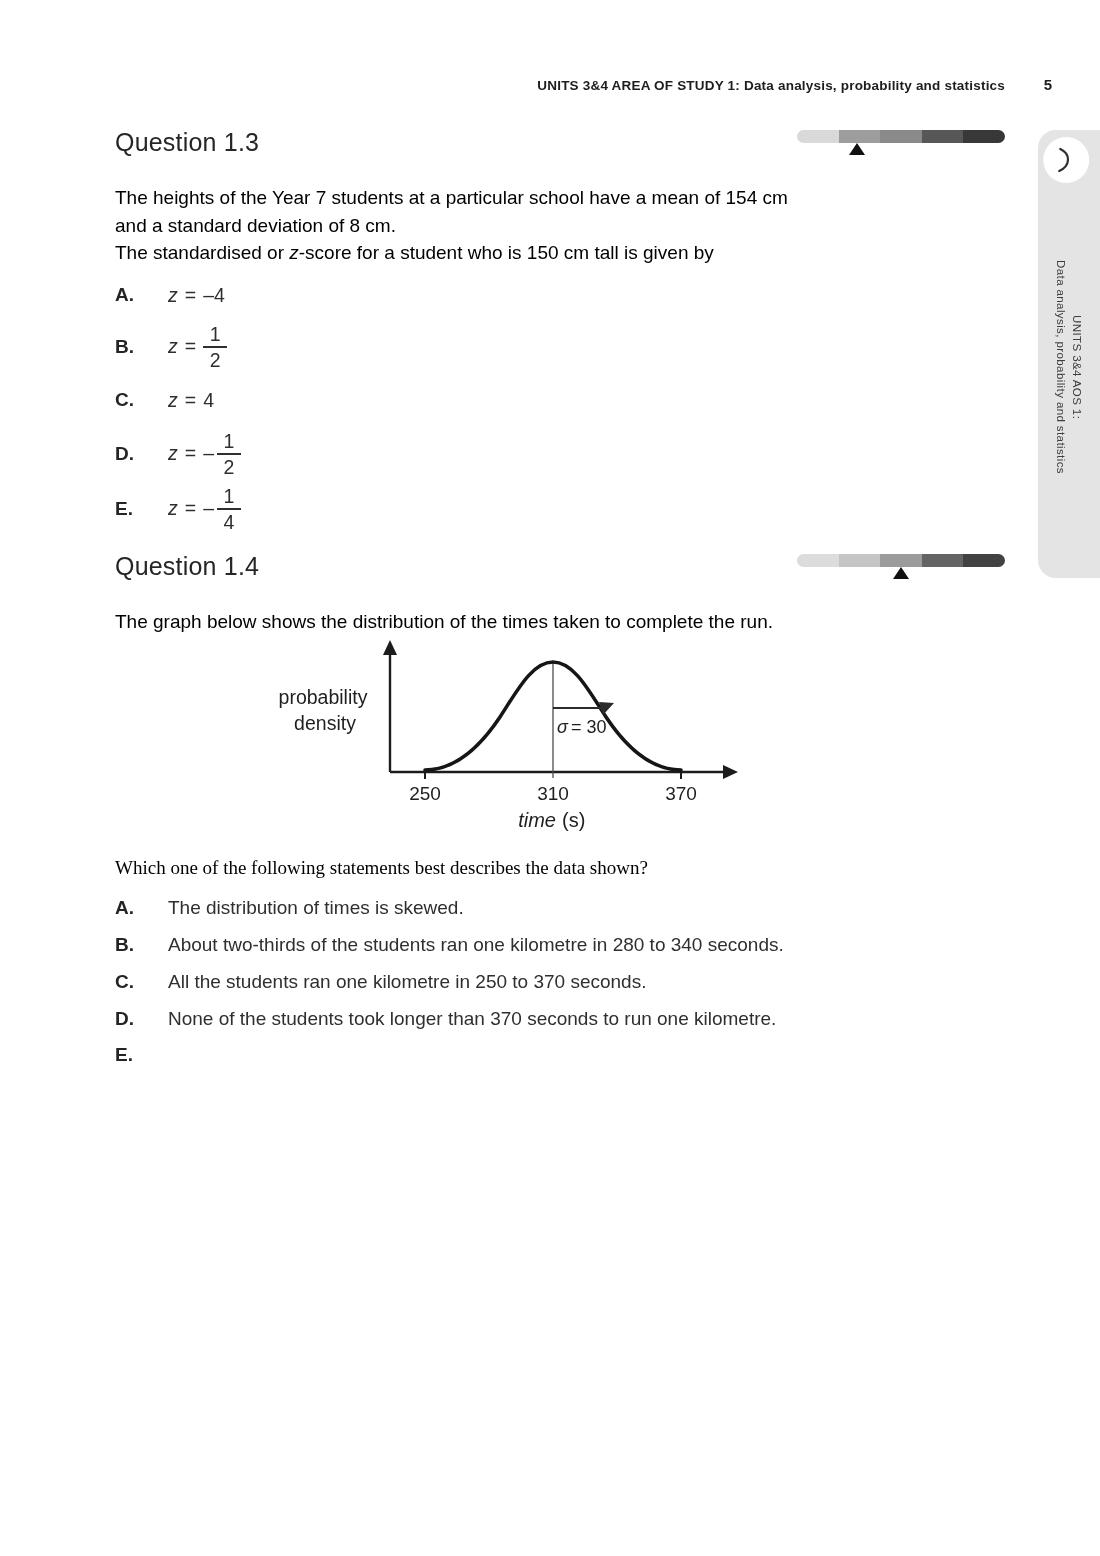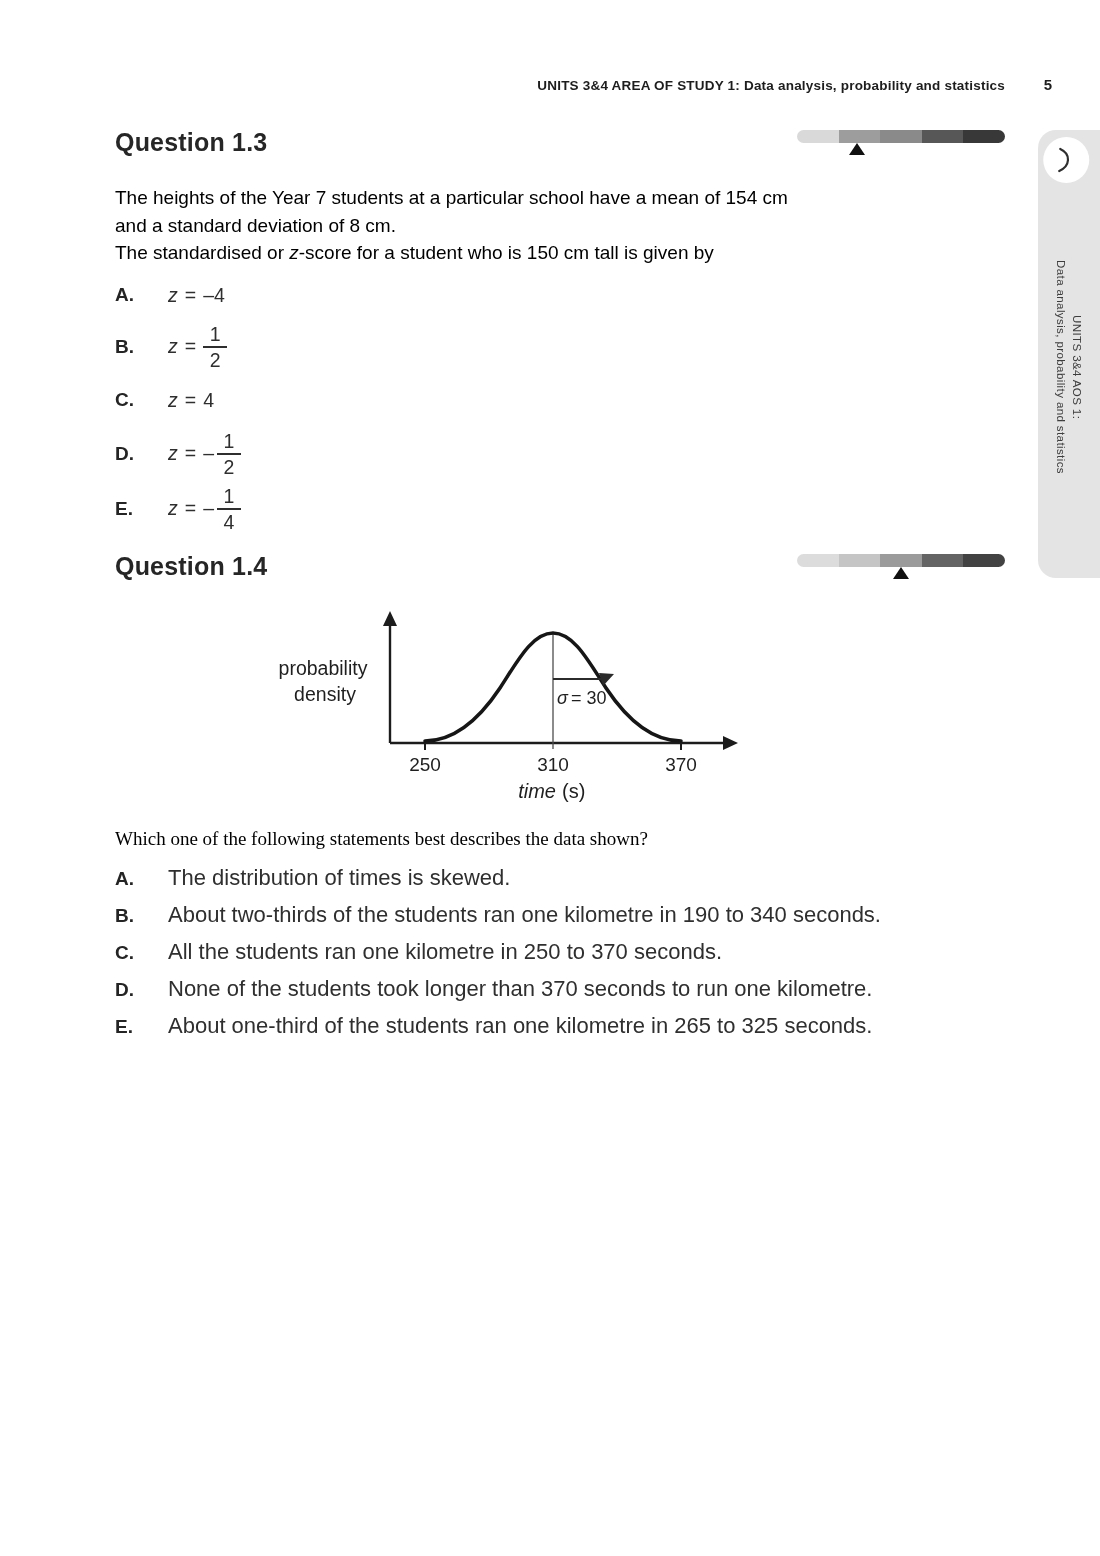--- a/index.html
+++ b/index.html
@@ -8,21 +8,21 @@
 
   
   .header-title { position:absolute; top:78px; right:95px; font-size:13.5px; font-weight:bold; color:#1d1d1d; letter-spacing:.2px; }
   .page-num { position:absolute; top:76px; right:48px; font-size:15px; font-weight:bold; color:#1d1d1d; }
 
   
   .content { position:absolute; left:115px; top:128px; width:890px; }
 
   
   .q-head { position:relative; height:36px; }
-  .q-head h2 { margin:0; font-size:25px; font-weight:bold; color:#262626; letter-spacing:.2px; }
+  .q-head h2 { margin:0; font-size:25px; font-weight:normal; color:#262626; letter-spacing:.2px; }
   .pbar { position:absolute; right:0; top:2px; width:208px; height:30px; }
   .pbar-track { height:13px; border-radius:7px; overflow:hidden; display:flex; }
   .pbar-track .seg { flex:1; }
   .pbar-marker { position:absolute; top:13px; width:0; height:0;
     border-left:8px solid transparent; border-right:8px solid transparent;
     border-bottom:12px solid #101010; transform:translateX(-50%); }
 
   
   .para { font-size:19px; line-height:27.5px; color:#000000; }
   .mt20 { margin-top:20px; } .mt13 { }
@@ -31,21 +31,21 @@
   .opt { display:flex; align-items:center; }
   .opt-label { font-weight:bold; width:53px; flex:0 0 53px; font-size:19px; color:#242424; }
   .formula { font-size:19.5px; display:flex; align-items:center; color:#2f2f2f; }
   .mvar { font-style:italic; margin-right:7px; }
   .eq { margin-right:7px; }
   .sign { margin-right:3px; }
   .frac { display:inline-flex; flex-direction:column; align-items:center; line-height:20px; }
   .frac .fbar { width:24px; height:2px; background:#2f2f2f; margin:2px 0; }
 
   .opt14 { display:flex; align-items:baseline; margin-bottom:13px; }
-  .opt14 .opt-text { font-size:22px; line-height:24px; color:#2f2f2f; }
+  .opt14 .opt-text { font-size:19px; line-height:24px; color:#2f2f2f; }
 
   
   .graph-wrap { margin-left:130px; margin-top:2px; }
   svg text { font-family:"Liberation Sans", sans-serif; fill:#1f1f1f; }
 
   
   .side-tab { position:absolute; right:0; top:130px; width:62px; height:448px;
     background:#e4e4e5; border-radius:18px 0 0 18px; }
   .side-btn { position:absolute; top:7px; left:50%; transform:translateX(-56%);
     width:46px; height:46px; border-radius:50%; background:#ffffff;
@@ -154,20 +154,21 @@
             <span class="seg" style="background: rgb(197, 197, 197);"></span>
             <span class="seg" style="background: rgb(155, 155, 155);"></span>
             <span class="seg" style="background: rgb(100, 100, 100);"></span>
             <span class="seg" style="background: rgb(66, 66, 66);"></span>
           </div>
         <div class="pbar-marker" style="left: 50%;"></div>
       </div>
     </div>
 
     <div class="para mt20">
+      <div>The graph below shows the distribution of the times taken to complete the run.</div>
     </div>
 
     <div class="graph-wrap">
       <svg width="510" height="205" viewBox="0 0 510 205">
 
         <line x1="145" y1="135" x2="145" y2="14" stroke="#1c1c1c" stroke-width="2.4"></line>
         <polygon points="138,18 145,3 152,18" fill="#1c1c1c"></polygon>
         <line x1="145" y1="135" x2="480" y2="135" stroke="#1c1c1c" stroke-width="2.4"></line>
         <polygon points="478,128 493,135 478,142" fill="#1c1c1c"></polygon>
 
@@ -195,33 +196,32 @@
 
     <div class="para" style="margin-top:8px;font-family:Liberation Serif, serif;">Which one of the following statements best describes the data shown?</div>
 
     <div style="margin-top:14px;">
       <div class="opt14">
         <span class="opt-label">A.</span>
         <span class="opt-text">The distribution of times is skewed.</span>
       </div>
       <div class="opt14">
         <span class="opt-label">B.</span>
-        <span class="opt-text">About two-thirds of the students ran one kilometre in 190 to 340 seconds.</span>
+        <span class="opt-text">About two-thirds of the students ran one kilometre in 280 to 340 seconds.</span>
       </div>
       <div class="opt14">
         <span class="opt-label">C.</span>
         <span class="opt-text">All the students ran one kilometre in 250 to 370 seconds.</span>
       </div>
       <div class="opt14">
         <span class="opt-label">D.</span>
         <span class="opt-text">None of the students took longer than 370 seconds to run one kilometre.</span>
       </div>
       <div class="opt14">
         <span class="opt-label">E.</span>
-        <span class="opt-text">About one-third of the students ran one kilometre in 265 to 325 seconds.</span>
       </div>
     </div>
 
   </div>
 
   <div class="side-tab">
     <div class="side-btn">
       <svg width="46" height="46" viewBox="0 0 46 46">
         <path d="M17,12 C28,17 27,29 16,34" fill="none" stroke="#2f2f2f" stroke-width="2.2" stroke-linecap="round"></path>
       </svg>

